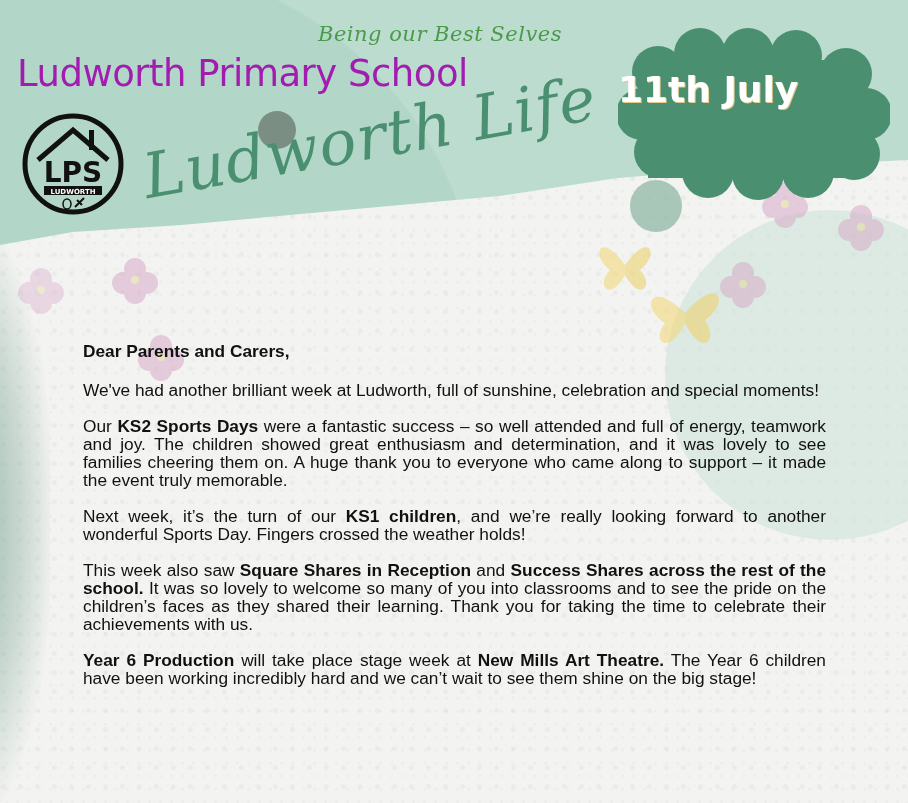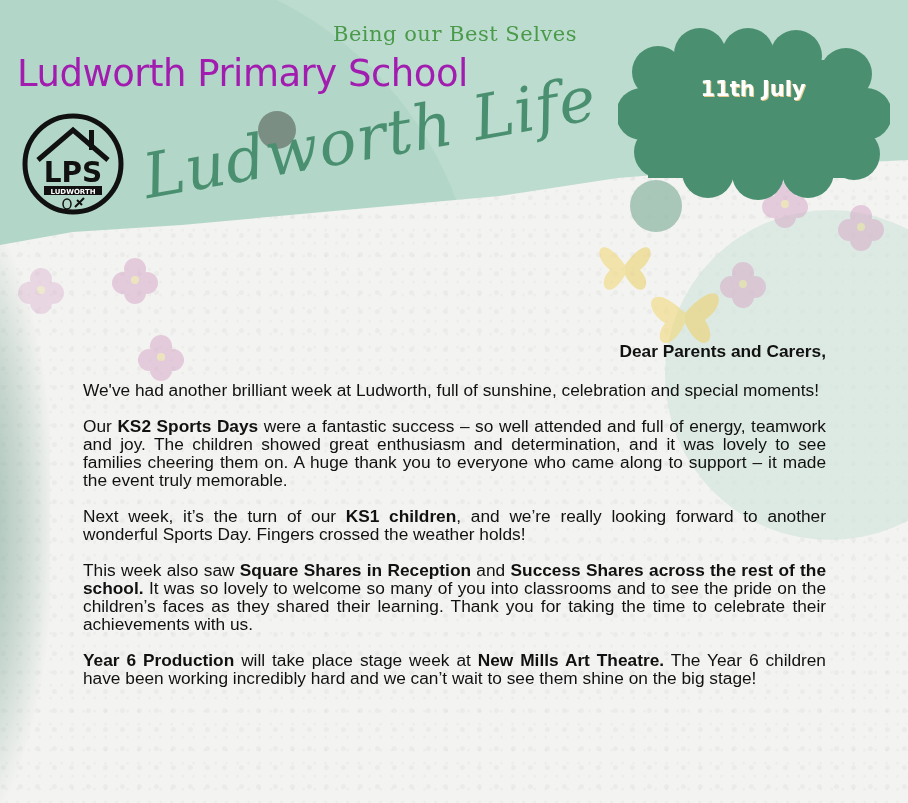--- a/index.html
+++ b/index.html
@@ -46,51 +46,51 @@
   .flower span:nth-child(1){ left: 12px; top: 0; }
   .flower span:nth-child(2){ left: 0; top: 14px; }
   .flower span:nth-child(3){ left: 24px; top: 14px; }
   .flower span:nth-child(4){ left: 12px; top: 24px; }
   .flower i {
     position: absolute; left: 19px; top: 18px; width: 8px; height: 8px; border-radius: 50%; background: #e7d78e;
   }
   .butterfly { position: absolute; opacity: 0.6; }
   .tagline {
     position: absolute; left: 318px; top: 22px;
-    font-family: "DejaVu Serif", serif; 
-    font-size: 21px; color: #4a9a4a; letter-spacing: 0.5px; margin-left: 15px;
+    font-family: "DejaVu Serif", serif; font-style: italic;
+    font-size: 21px; color: #4a9a4a; letter-spacing: 0.5px;
   }
   .school-name {
     position: absolute; left: 17px; top: 52px;
     font-family: "DejaVu Sans", sans-serif; font-weight: normal;
     font-size: 37px; color: #a21caf; letter-spacing: -0.5px;
   }
   .logo { position: absolute; left: 22px; top: 112px; width: 102px; height: 118px; text-align: right; }
   .script-title {
     position: absolute; left: 150px; top: 140px;
     font-family: "DejaVu Serif", serif; font-style: italic;
     font-size: 62px; color: #4a9070;
     transform: rotate(-10deg); transform-origin: left bottom;
     letter-spacing: 1px;
   }
   .date-cloud {
     position: absolute; left: 618px; top: 22px; width: 272px; height: 178px;
   }
   .date-cloud svg { position: absolute; left: 0; top: 0; }
   .date-text {
-    position: absolute; left: 0; top: 52px; width: 270px; text-align: center;
-    color: #ffffff; font-weight: bold; font-size: 21px; line-height: 31px;
+    position: absolute; left: 0; top: 52px; width: 270px; text-align: left;
+    color: #ffffff; font-weight: bold; font-size: 36px; line-height: 31px;
     text-shadow: 1px 1px 0 #e4c98a;
   }
   .content {
     position: absolute; left: 83px; top: 342px; width: 743px;
     font-family: "Liberation Sans", sans-serif; font-size: 17.3px; line-height: 18px;
     color: #111;
   }
-  .greeting { text-align: right; font-weight: bold; margin: 0 0 21px 0; }
+  .greeting { text-align: left; font-weight: bold; margin: 0 0 21px 0; }
   .content p { margin: 0 0 18px 0; text-align: justify; }
   .content b { font-weight: bold; }
 </style>
 </head>
 <body>
 
 <div class="bg-circle-left"></div>
 <div class="paper"></div>
 <div class="left-edge"></div>
 <div class="right-circle"></div>

